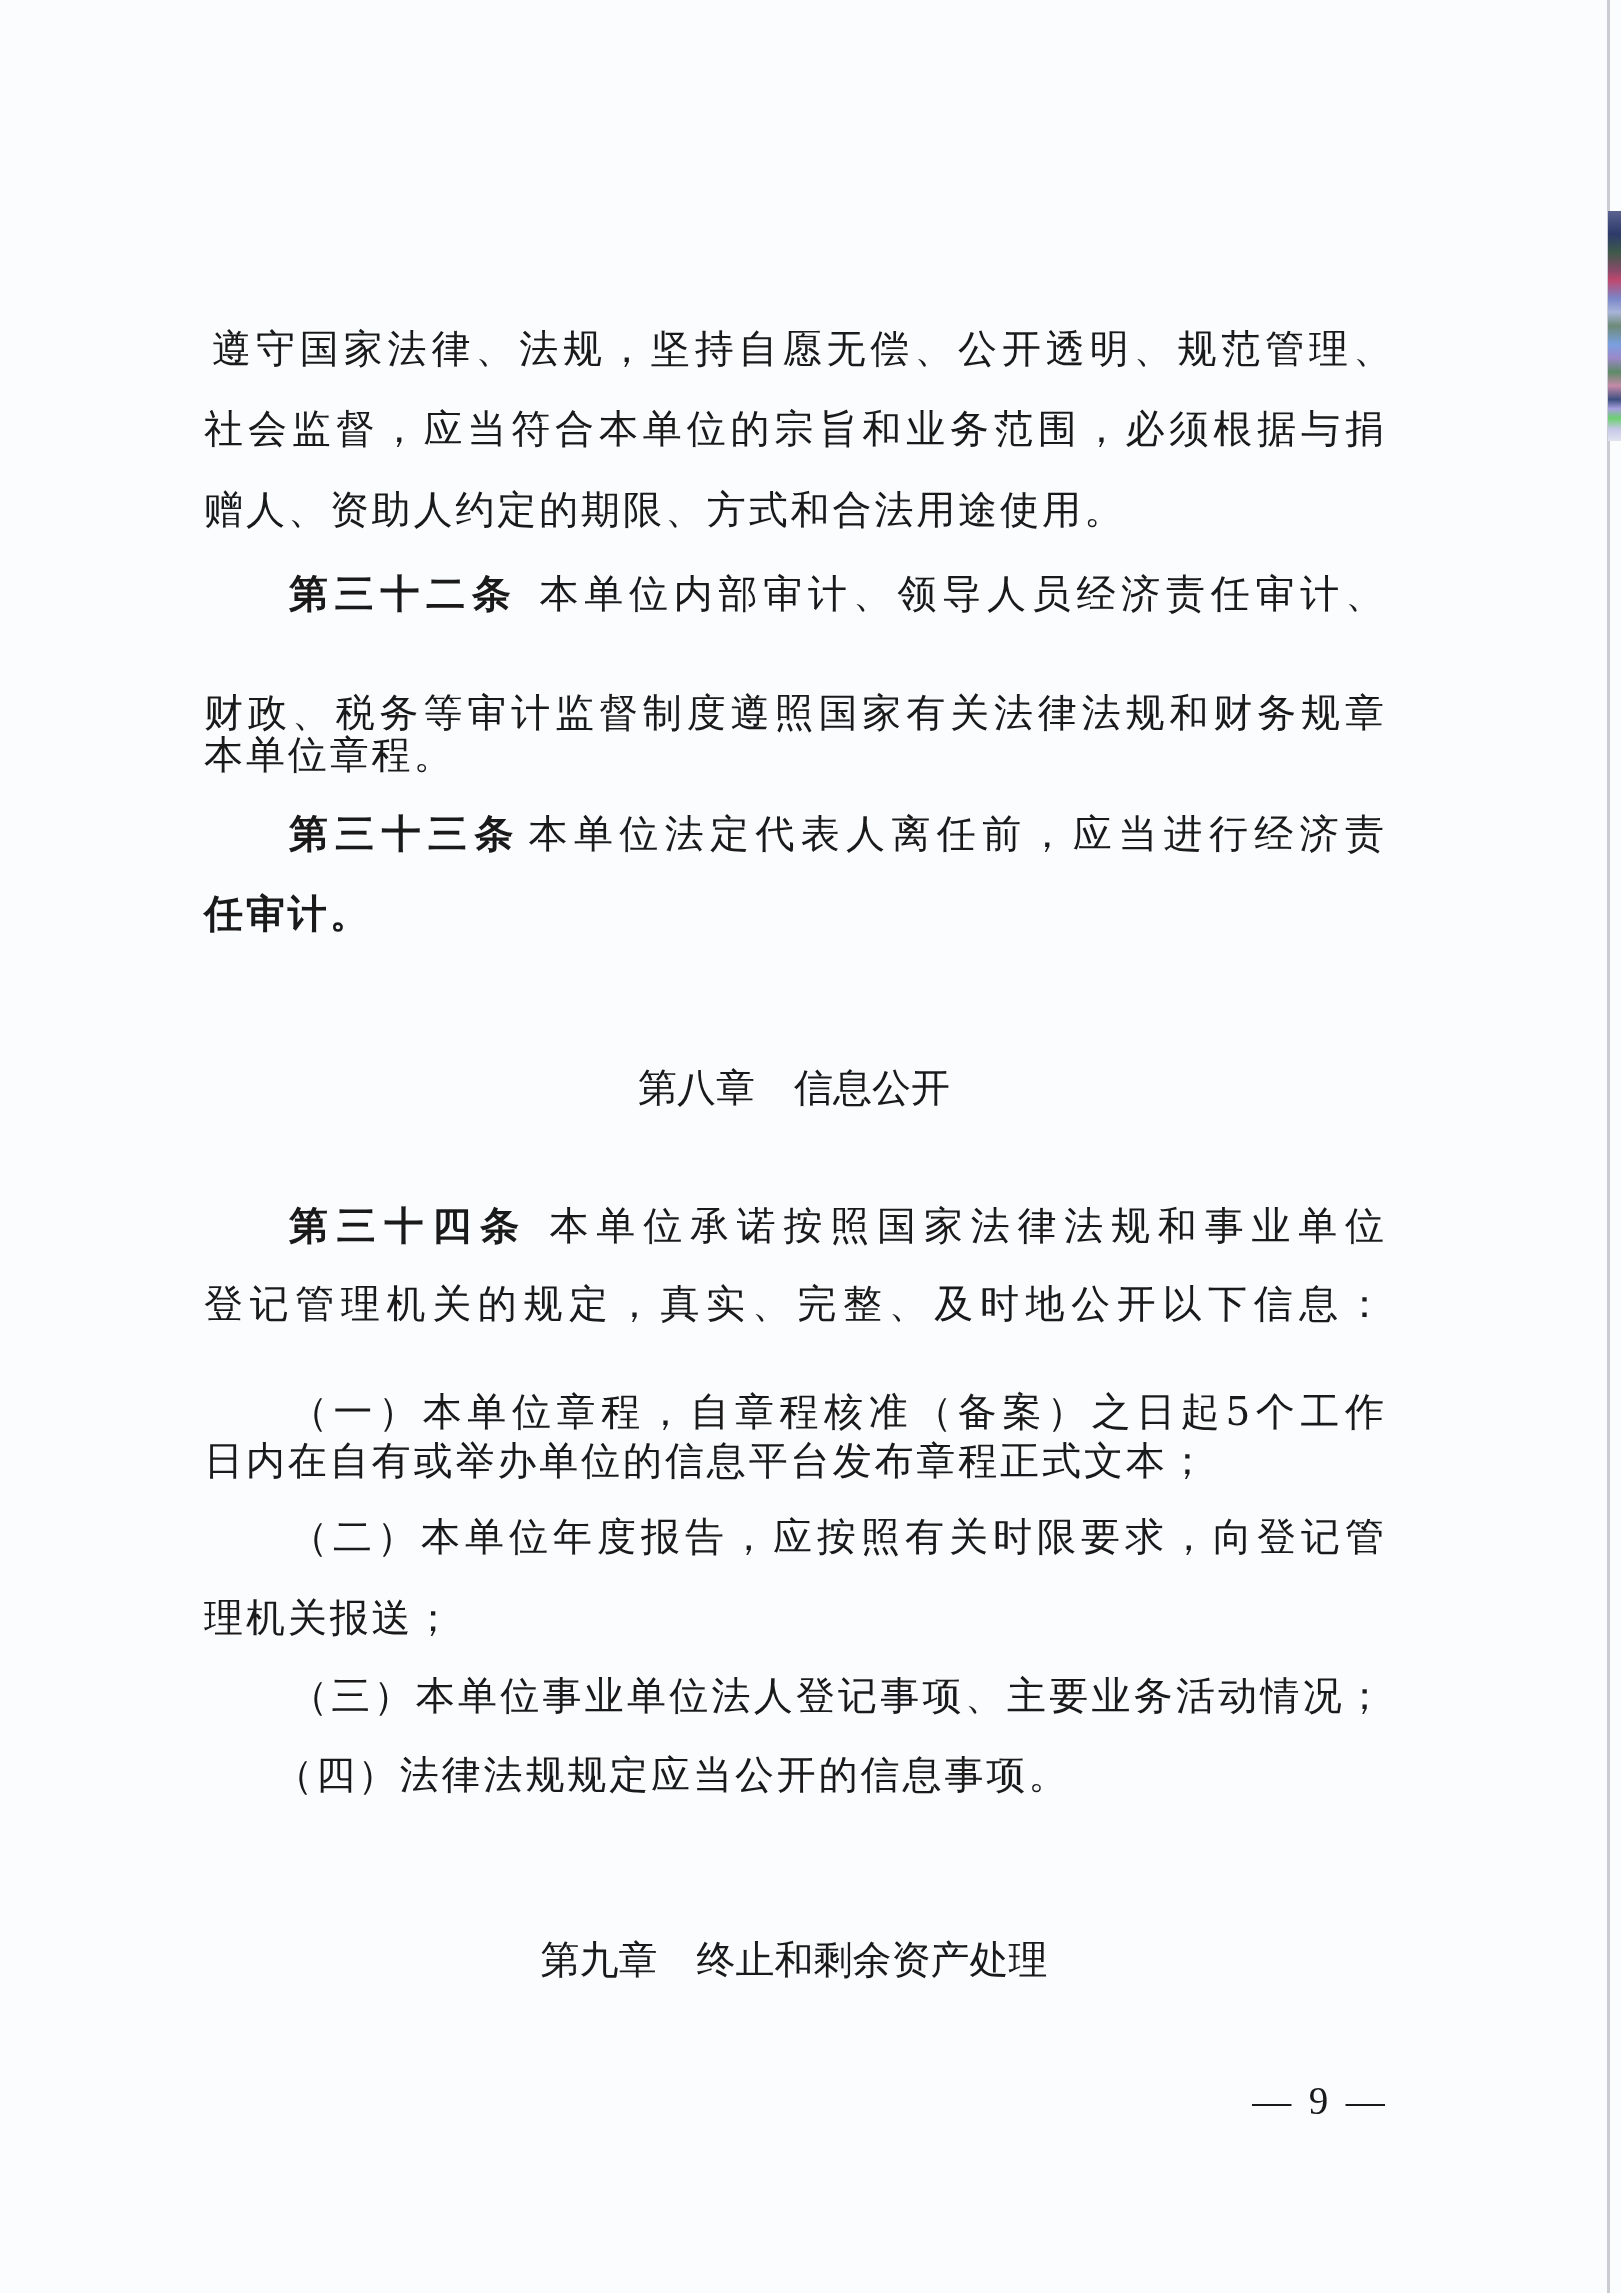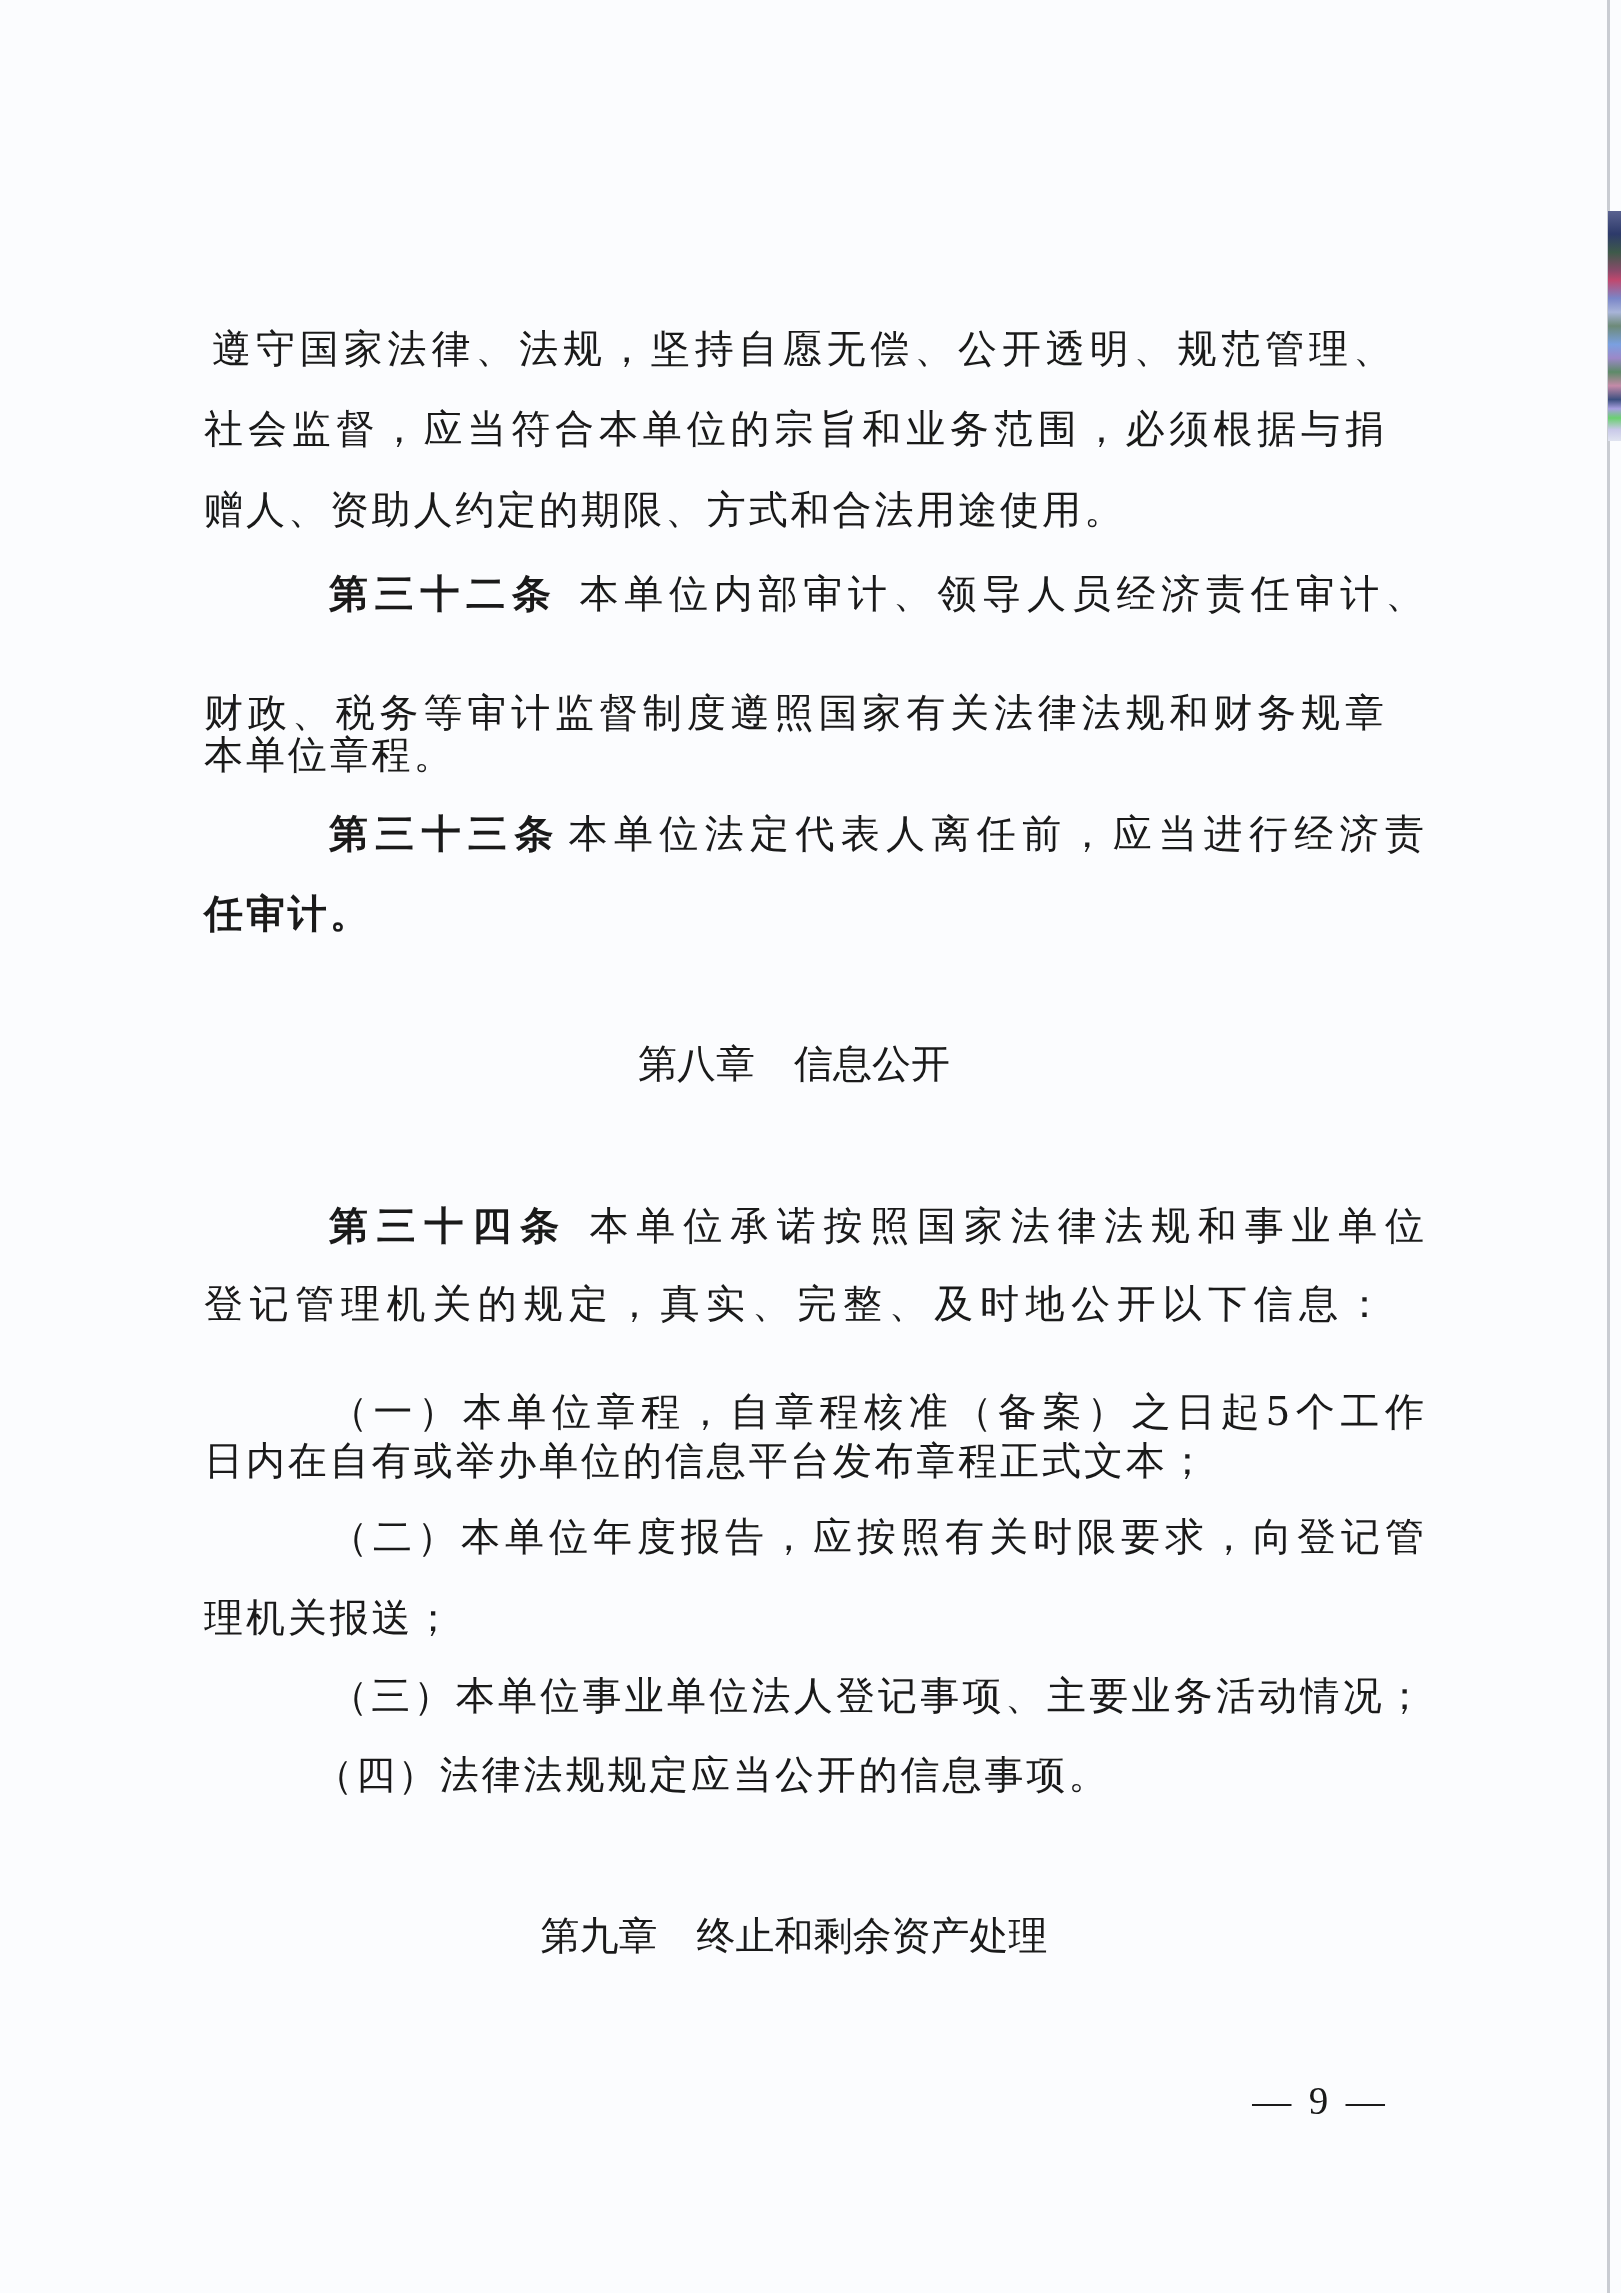--- a/index.html
+++ b/index.html
@@ -53,41 +53,41 @@
       width: 1180px;
       text-align: justify;
       text-align-last: justify;
     }
     .plain {
       left: 204px;
       letter-spacing: 2.9px;
     }
     .indent {
       left: 289px;
-      margin-left: 40px;
     }
     .indent.full {
       width: 1095px;
     }
     .art-head {
       font-family: "DejaVu Sans", "Liberation Sans", sans-serif;
       font-weight: bold;
       letter-spacing: 1px;
       margin-right: 21.6px;
     }
     .chapter {
       position: absolute;
       height: 59px;
       line-height: 59px;
       font-size: 39px;
       font-family: "DejaVu Sans", "Liberation Sans", sans-serif;
       white-space: nowrap;
       left: 0;
       width: 1588px;
       text-align: center;
+      margin-top: 24px;
     }
     .chapter .gap {
       display: inline-block;
       width: 39px;
     }
     .page-number {
       position: absolute;
       left: 1237px;
       top: 2076px;
       width: 167px;

